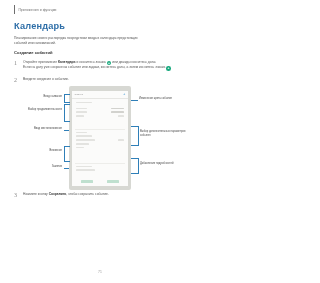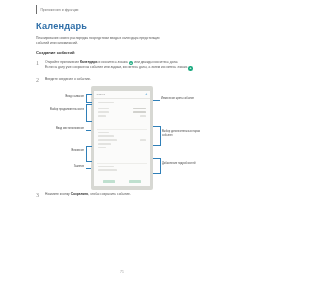--- a/index.html
+++ b/index.html
@@ -4,21 +4,21 @@
 <style>
   html,body{margin:0;padding:0;}
   body{
     width:200px;height:283px;
     background:#ffffff;
     font-family:"Liberation Sans", sans-serif;
     color:#3c3c3c;
     overflow:hidden;
     position:relative;
   }
-  .page{position:relative;width:200px;height:283px;margin-left:22px;}
+  .page{position:relative;width:200px;height:283px;}
 
   
   .rh{position:absolute;left:14px;top:5px;display:flex;align-items:center;gap:3px;}
   .rh-bar{width:1.4px;height:9px;background:#6e6e6e;}
   .rh-txt{font-size:3.3px;color:#6e6e6e;letter-spacing:.1px;white-space:nowrap;}
 
   
   .title{position:absolute;left:14px;top:21px;font-size:9.2px;font-weight:bold;
          color:#2f6fa8;letter-spacing:.2px;}
 

